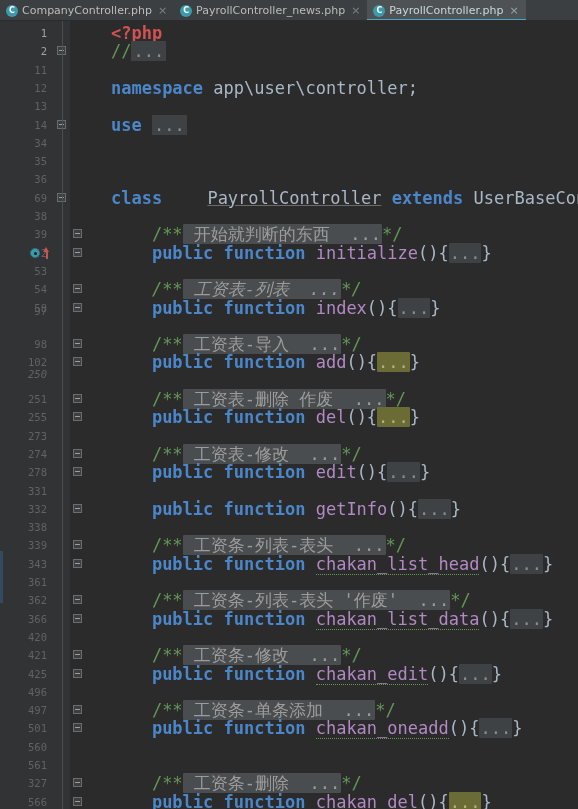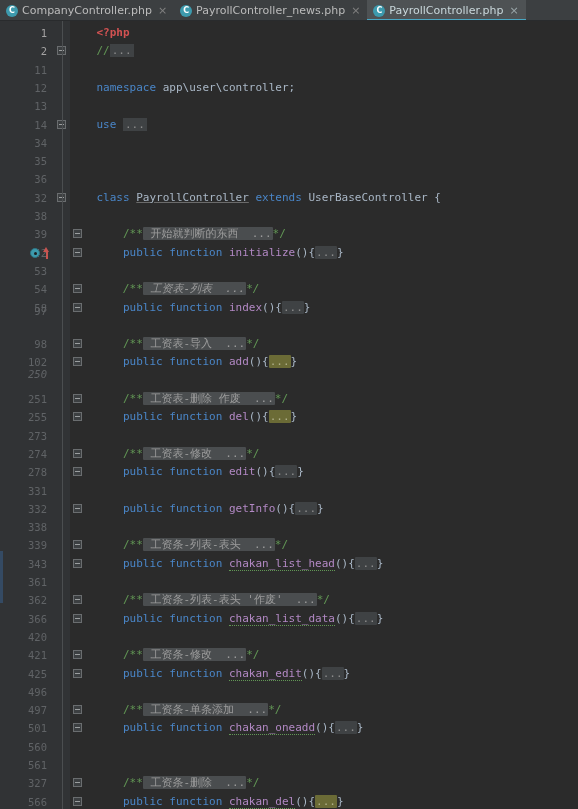--- a/index.html
+++ b/index.html
@@ -143,28 +143,28 @@
   .gicon .stem {
     position: absolute; left: 16px; top: 4px;
     width: 2px; height: 8px; background: #c75450;
   }
 
   
   .ln {
     position: absolute; left: 0;
     white-space: pre;
     font-family: "DejaVu Sans Mono", monospace;
-    font-size: 11px;
+    font-size: 17px;
     line-height: 18px;
     color: #a9b7c6;
   }
-  .kw   { color: #4a86c8; font-weight: normal; }
+  .kw   { color: #4a86c8; font-weight: bold; }
   .tag  { color: #d25252; font-weight: bold; }
   .cmt  { color: #629755; }
-  .cls  { color: #a9b7c6; text-decoration: underline; text-decoration-color: #6b6b6b; }
+  .cls  { color: #a9b7c6; text-decoration: underline; text-decoration-color: #6b6b6b; margin-left: 35px; }
   .fn   { color: #b389c5; }
   .fnu  { color: #b389c5; border-bottom: 1px dotted #629755; padding-bottom: 0px; }
   .plain{ color: #a9b7c6; }
 
   
   .fchip {
     background: #3f4244;
     color: #8c8c8c;
     border-radius: 1px;
     padding: 0 1px;
@@ -208,21 +208,21 @@
       <div class="lnum cur" style="top: 21.3px;">2</div>
       <div class="fold" style="top: 25.3px;"></div>
       <div class="lnum" style="top: 39.6px;">11</div>
       <div class="lnum" style="top: 57.9px;">12</div>
       <div class="lnum" style="top: 76.2px;">13</div>
       <div class="lnum" style="top: 94.5px;">14</div>
       <div class="fold" style="top: 98.5px;"></div>
       <div class="lnum" style="top: 112.8px;">34</div>
       <div class="lnum" style="top: 131.1px; text-align: right;">35</div>
       <div class="lnum" style="top: 149.4px;">36</div>
-      <div class="lnum" style="top: 167.7px;">32</div>
+      <div class="lnum" style="top: 167.7px;">69</div>
       <div class="fold" style="top: 171.7px;"></div>
       <div class="lnum" style="top: 186px;">38</div>
       <div class="lnum" style="top: 204.3px;">39</div>
       <div class="fold i1" style="top: 208.3px;"></div>
       <div class="lnum" style="top: 222.6px;">42</div>
       <div class="fold i1" style="top: 226.6px;"></div>
       <div class="gicon" style="top: 225.6px;">
         <span class="circ"></span>
         <span class="arr"></span>
         <span class="stem"></span>

